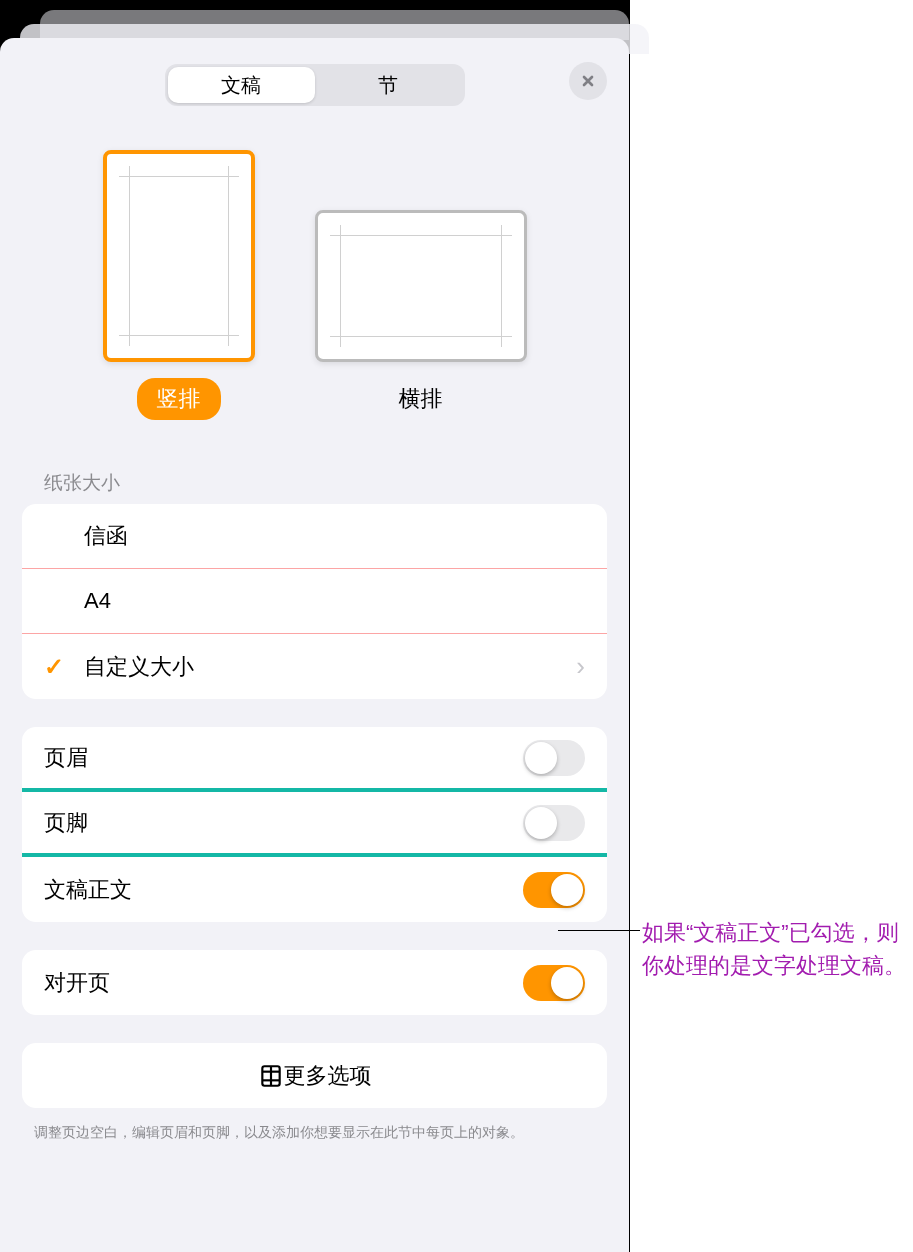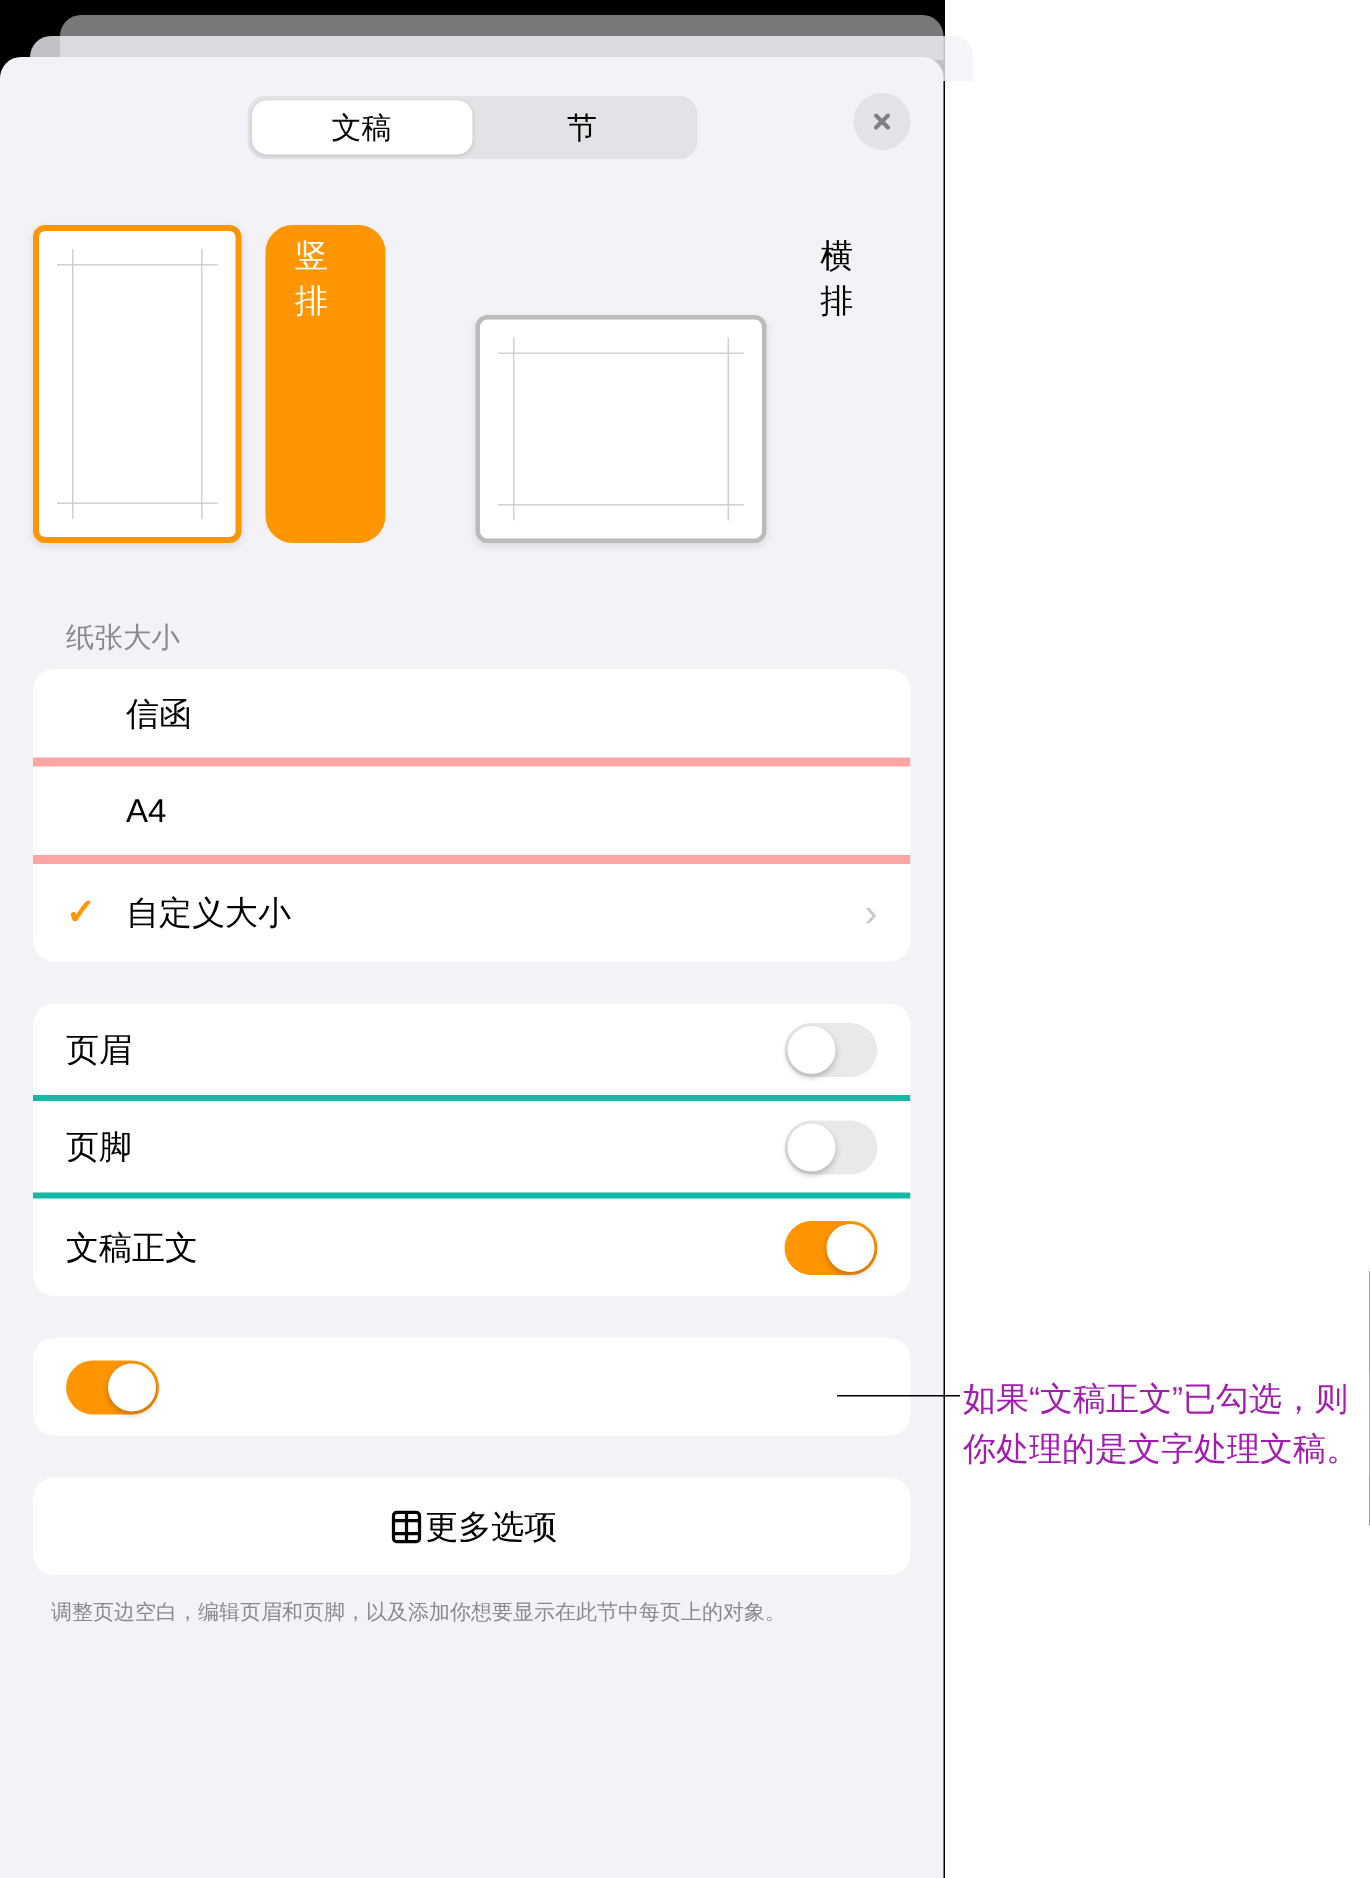--- a/index.html
+++ b/index.html
@@ -73,20 +73,22 @@
     }
     .close-btn svg { width: 16px; height: 16px; }
     .orientation-row {
       display: flex;
       gap: 60px;
       justify-content: center;
       margin-top: 40px;
     }
     .orient-option {
       display: flex;
+      flex-direction: column;
+      align-items: center;
       gap: 16px;
       cursor: pointer;
     }
     .page-preview {
       background: #fff;
       border: 3px solid #bbb;
       border-radius: 8px;
       position: relative;
       box-shadow: 0 2px 6px rgba(0,0,0,0.1);
     }
@@ -129,21 +131,21 @@
       border-radius: 14px;
       overflow: hidden;
       margin-top: 0;
     }
     .list-group + .list-group { margin-top: 28px; }
     .list-row {
       display: flex;
       align-items: center;
       padding: 0 22px;
       height: 65px;
-      border-bottom: 6px solid #fca5a5;
+      border-bottom: 1px solid #fca5a5;
       cursor: pointer;
     }
     .list-row:last-child { border-bottom: none; }
     .list-row .check {
       width: 40px;
       color: #ff9500;
       font-size: 24px;
       font-weight: bold;
     }
     .list-row .check.hidden { visibility: hidden; }
@@ -315,20 +317,21 @@
     <div class="toggle-row">
       <span class="label">文稿正文</span>
       <div class="toggle on">
           <div class="knob"></div>
         </div>
     </div>
   </div>
 
   <div class="list-group">
     <div class="toggle-row">
+      <span class="label">对开页</span>
       <div class="toggle on">
           <div class="knob"></div>
         </div>
     </div>
   </div>
 
   <div class="more-options-btn">
     <svg viewBox="0 0 24 24" fill="none" stroke="#000" stroke-width="2">
         <rect x="4" y="3" width="16" height="18" rx="2"></rect>
         <line x1="4" y1="8" x2="20" y2="8"></line>

